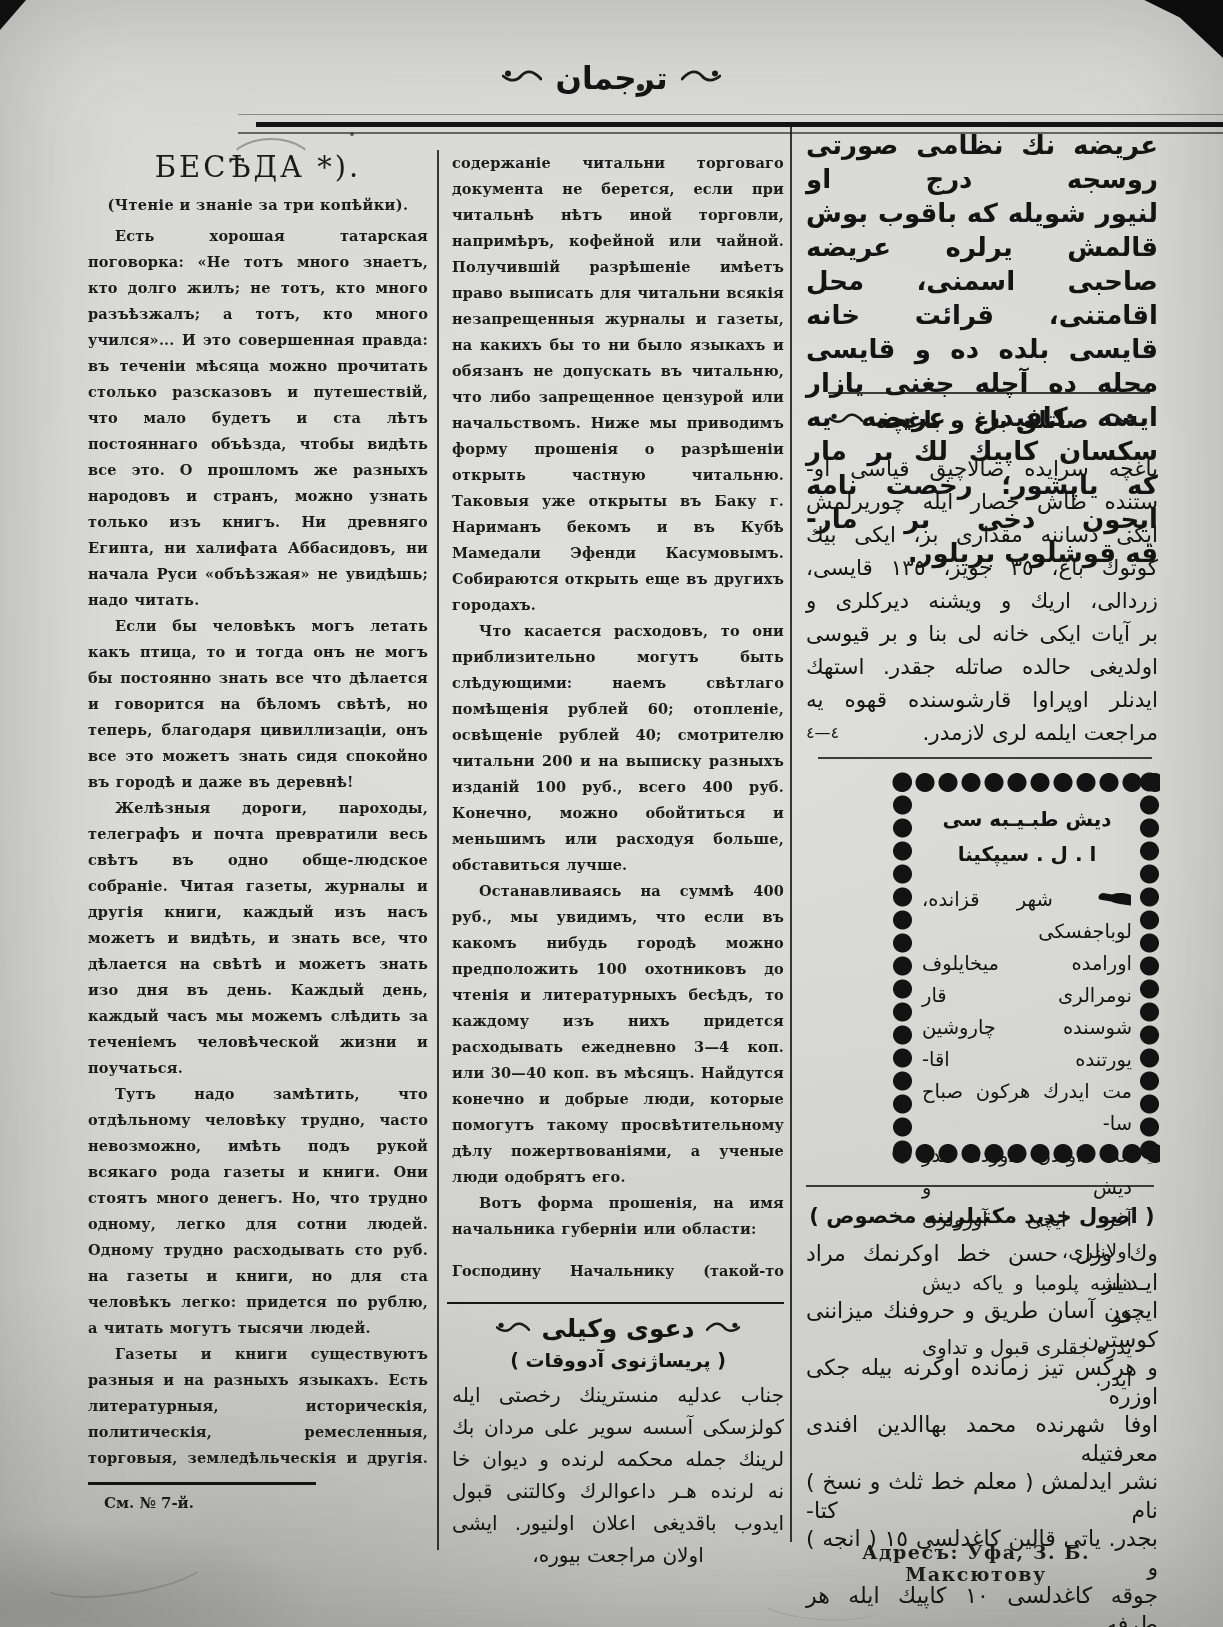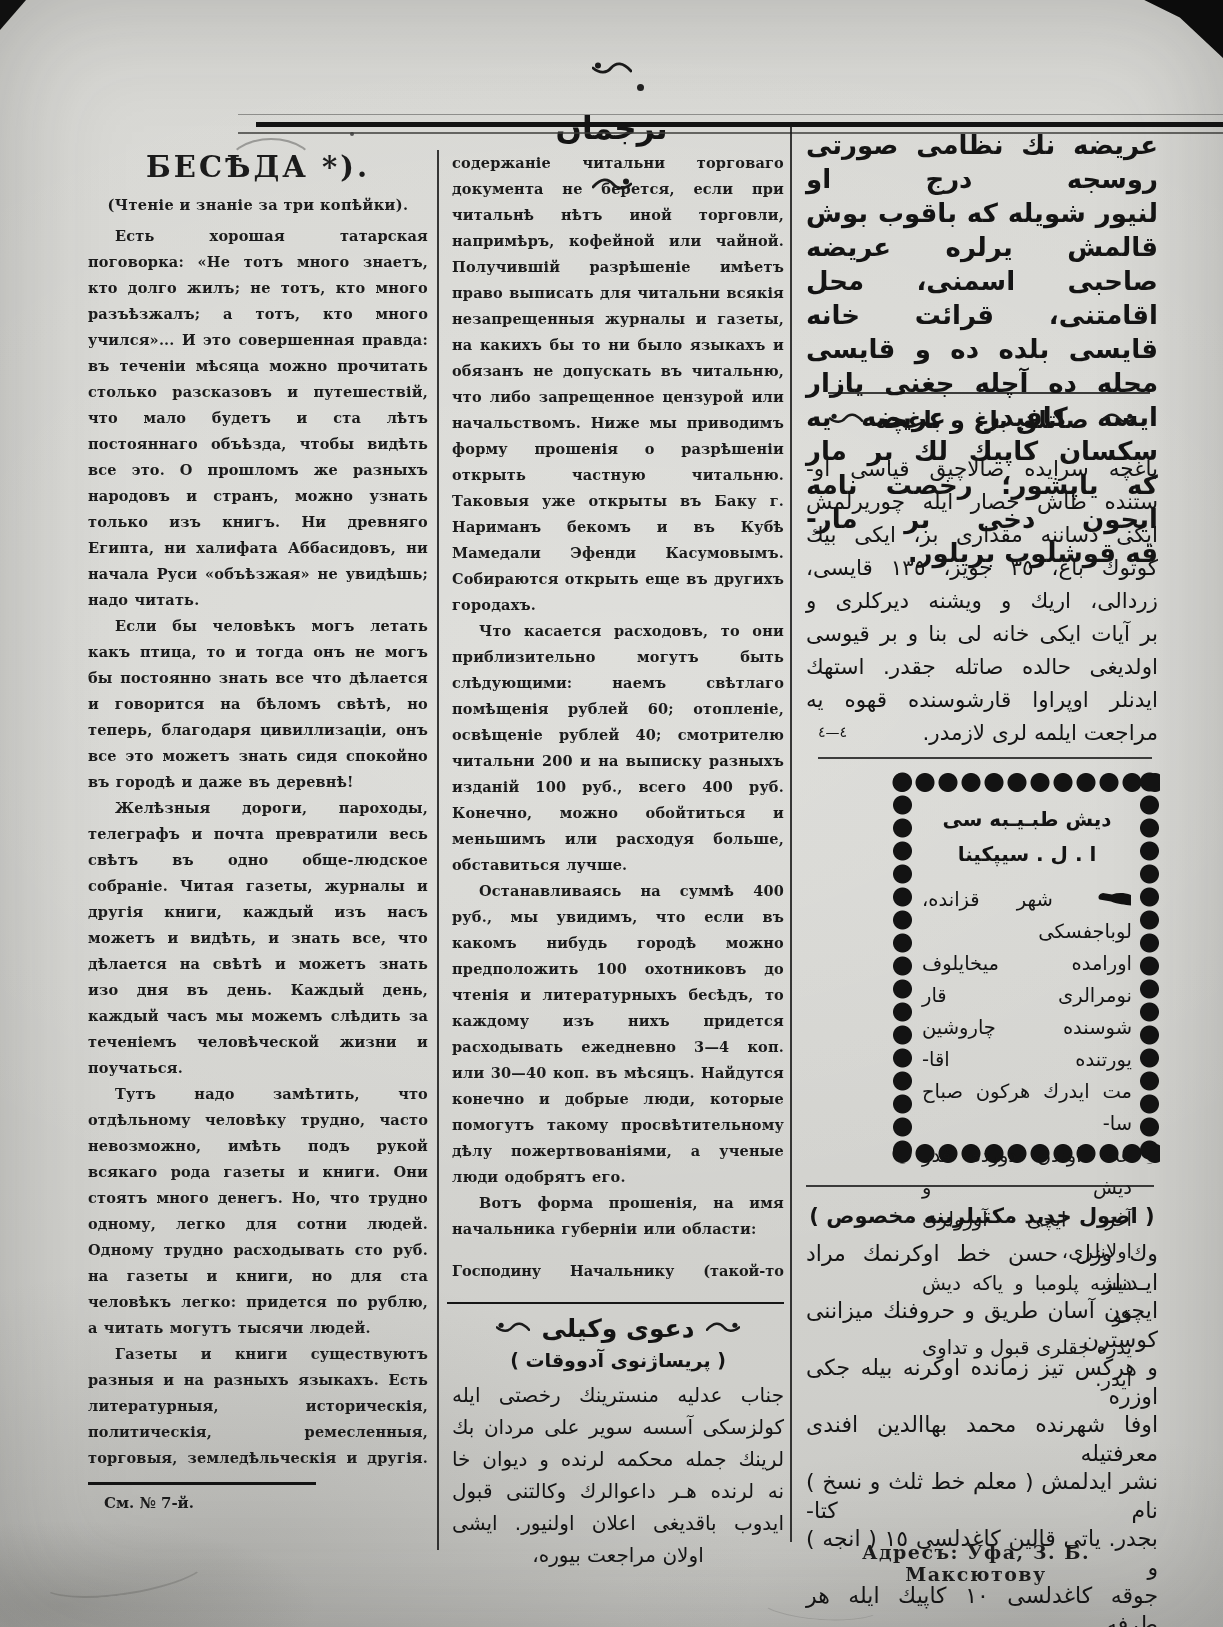--- a/index.html
+++ b/index.html
@@ -19,35 +19,35 @@
   .corner-tl{left:0;top:0;width:26px;height:30px;background:#101010;clip-path:polygon(0 0,100% 0,0 100%);}
   .corner-tr{right:0;top:0;width:96px;height:58px;background:#0c0c0c;clip-path:polygon(18% 0,100% 0,100% 100%,55% 30%);}
   .speck1{left:637px;top:84px;width:7px;height:7px;border-radius:50%;background:#222;}
   .speck2{left:350px;top:132px;width:4px;height:4px;border-radius:50%;background:#555;}
   .curve1{left:225px;top:138px;width:88px;height:58px;border:2px solid rgba(90,90,88,.5);border-color:rgba(90,90,88,.5) transparent transparent transparent;border-radius:50% 50% 0 0;}
   .curve2{left:38px;top:1545px;width:170px;height:46px;border:2px solid rgba(100,100,96,.35);border-color:transparent transparent rgba(100,100,96,.35) transparent;border-radius:0 0 60% 40%;transform:rotate(-6deg);}
   .curve3{left:760px;top:1588px;width:120px;height:30px;border:1.6px solid rgba(110,110,105,.3);border-color:transparent transparent rgba(110,110,105,.3) transparent;border-radius:0 0 50% 50%;transform:rotate(4deg);}
   .smudge{left:0;top:1520px;width:320px;height:107px;background:radial-gradient(ellipse at 20% 80%, rgba(70,70,66,.22), transparent 70%);}
   
   .masthead{position:absolute;left:0;top:60px;width:100%;text-align:center;}
-  .masthead-inner{display:inline-flex;align-items:center;gap:30px;flex-direction:column;}
+  .masthead-inner{display:inline-flex;align-items:center;gap:13px;}
   .masthead-title{font-family:"DejaVu Sans","Liberation Sans",sans-serif;font-size:31px;font-weight:bold;direction:rtl;}
   .flourish{display:inline-block;line-height:0;}
   .flourish.mir{transform:scaleX(-1);}
   .mast-rule-a{position:absolute;left:238px;right:0;top:114px;height:1px;background:rgba(80,80,78,.55);}
   .mast-rule-b{position:absolute;left:256px;right:0;top:122px;height:5px;background:#131313;}
   .mast-rule-c{position:absolute;left:238px;right:0;top:132px;height:2px;background:rgba(60,60,58,.75);}
   
   .vrule{position:absolute;width:2px;background:rgba(25,25,25,.85);}
   .v1{left:437px;top:150px;height:1400px;}
   .v2{left:790px;top:126px;height:1416px;}
   .col{position:absolute;overflow:hidden;}
   .col1{left:88px;top:148px;width:340px;height:1324px;}
   .col2{left:452px;top:150px;width:332px;height:1146px;}
-  .article-title{margin:2px 0 0;font-size:29px;font-weight:bold;text-align:center;letter-spacing:3px;}
+  .article-title{margin:2px 0 0;font-size:29px;font-weight:normal;text-align:center;letter-spacing:3px;}
   .article-subtitle{margin:12px 0 10px;font-size:14.5px;font-weight:bold;text-align:center;letter-spacing:.4px;}
   .ru-par{margin:0;font-size:14.5px;line-height:26px;font-weight:bold;text-align:justify;text-indent:27px;letter-spacing:.2px;word-spacing:1px;}
   .form-addressee{margin:12px 0 0;font-size:14.5px;line-height:34px;font-weight:bold;text-align:justify;}
   .footnote-rule{position:absolute;left:88px;top:1482px;width:228px;height:3px;background:#131313;}
   .footnote-text{position:absolute;left:104px;top:1494px;font-size:15px;font-weight:bold;}
   
   .ar{font-family:"DejaVu Sans","Liberation Sans",sans-serif;direction:rtl;color:#141414;}
   .ar-line{text-align:justify;text-align-last:justify;}
   .ar-line.endline{text-align-last:right;}
   .ar-line.endcenter{text-align-last:center;}
@@ -61,21 +61,21 @@
   .mid-ar-lines{margin-top:8px;font-size:20px;line-height:32px;}
   
   .col3{position:absolute;left:806px;top:0;width:352px;height:1627px;}
   .sec{position:absolute;left:0;width:352px;}
   .sec1{top:128px;font-size:26px;line-height:34px;font-weight:bold;}
   .hr1{position:absolute;left:22px;top:392px;width:322px;height:2px;background:rgba(20,20,20,.8);}
   .sec2-head{top:406px;}
   .sec2-head .ar-head{font-size:24px;}
   .sec2{top:452px;font-size:21.5px;line-height:33px;}
   .sale-last{position:relative;padding-left:60px;}
-  .sale-tag{position:absolute;left:12px;top:0;font-size:14px;}
+  .sale-tag{position:absolute;left:0;top:0;font-size:16px;}
   .hr2{position:absolute;left:12px;top:757px;width:334px;height:2px;background:rgba(20,20,20,.8);}
   
   .dotbox{position:absolute;left:86px;top:772px;width:268px;height:392px;}
   .dots{position:absolute;background-repeat:repeat;}
   .dots-h{left:0;right:0;height:21px;background-image:radial-gradient(circle at 10px 10.5px,#131313 9px,rgba(0,0,0,0) 10px);background-size:23px 21px;background-repeat:repeat-x;}
   .dots-v{top:0;bottom:0;width:21px;background-image:radial-gradient(circle at 10.5px 10px,#131313 9px,rgba(0,0,0,0) 10px);background-size:21px 23px;background-repeat:repeat-y;}
   .dots-top{top:0;} .dots-bottom{bottom:0;} .dots-left{left:0;} .dots-right{right:0;}
   .dotbox-content{position:absolute;left:30px;right:28px;top:30px;bottom:26px;}
   .ad-title{font-size:20px;font-weight:bold;text-align:center;line-height:35px;}
   .ad-lines{margin-top:12px;font-size:19.5px;line-height:32px;}

